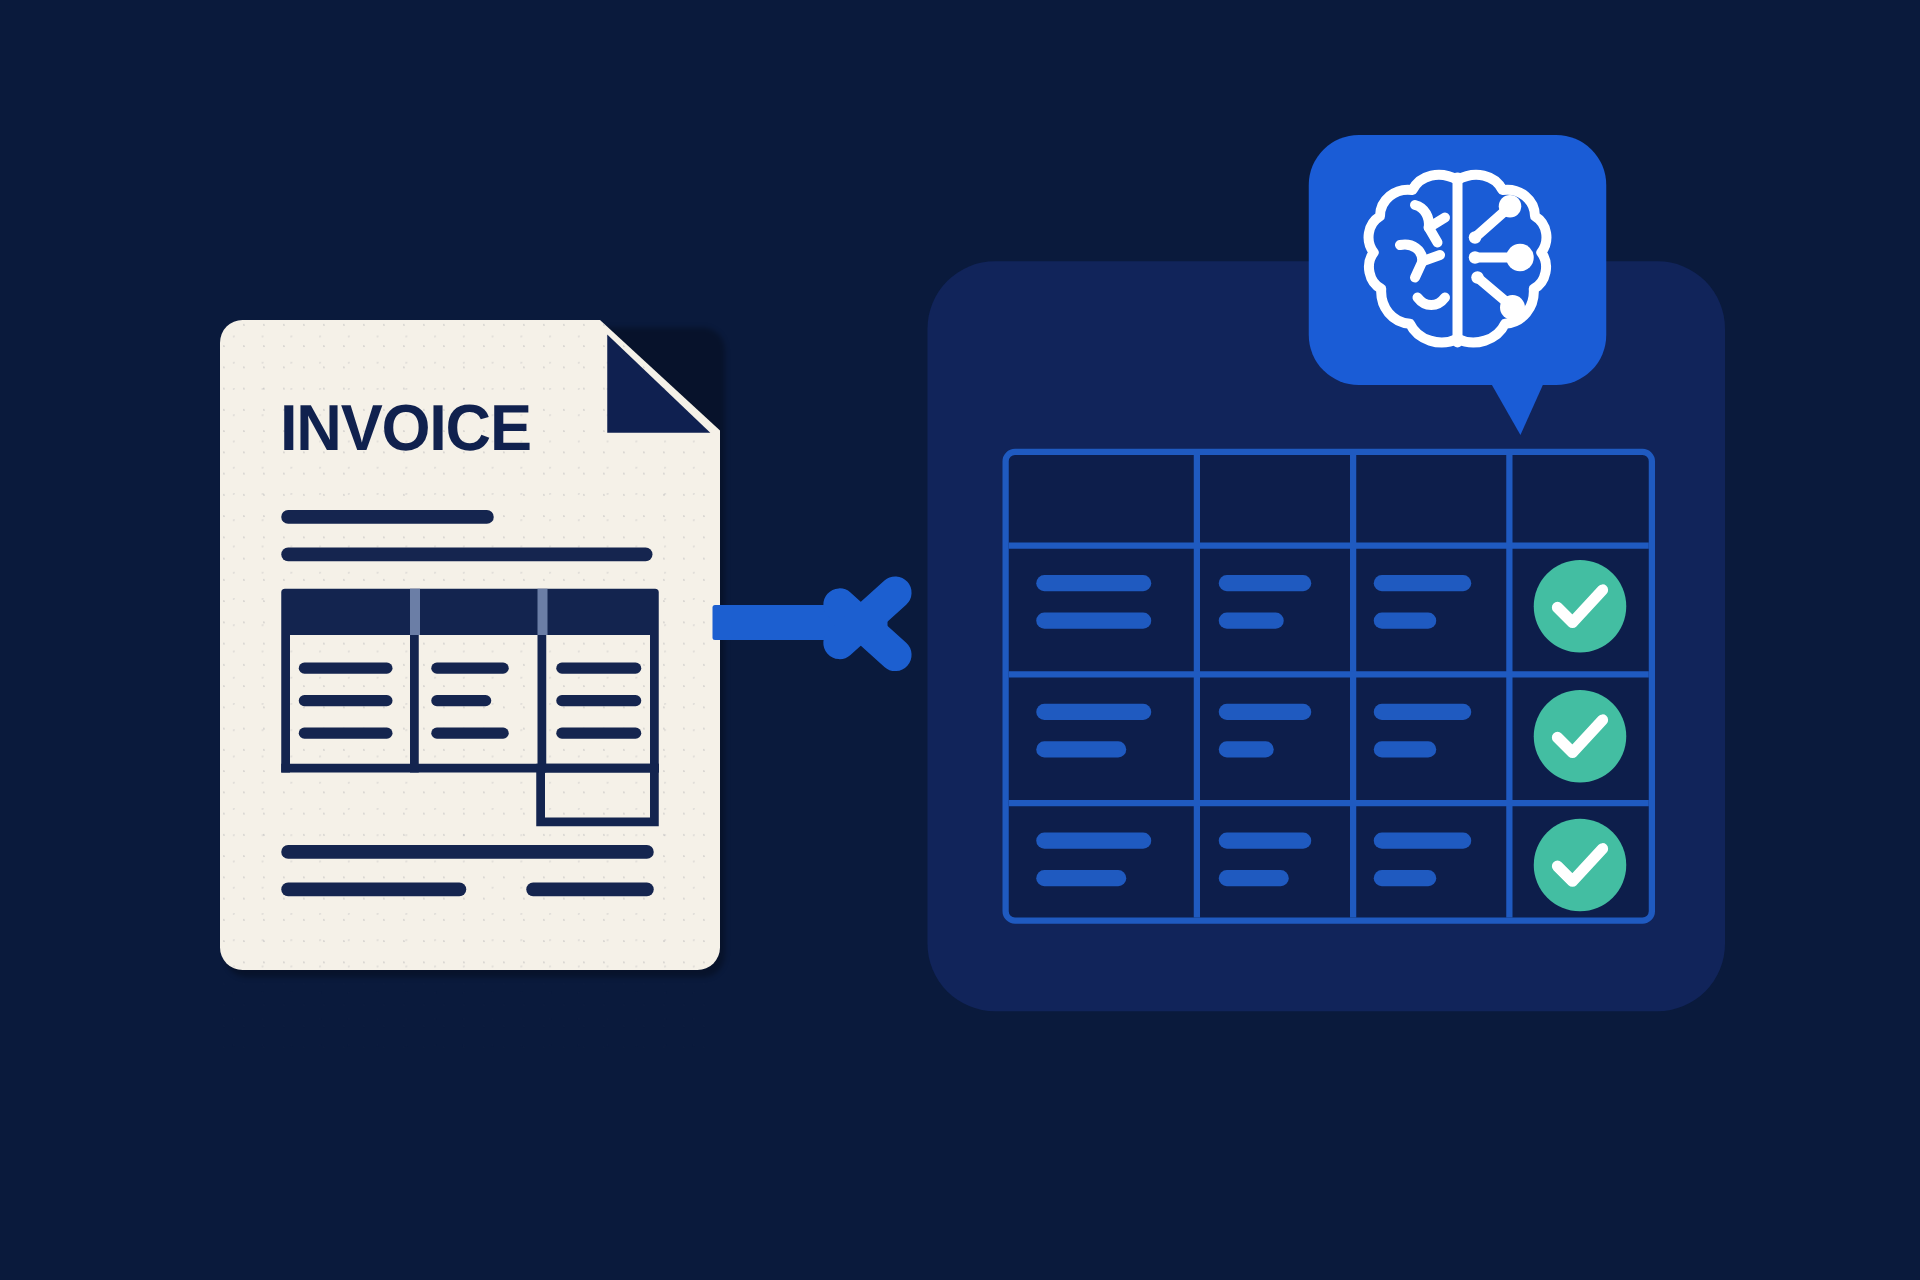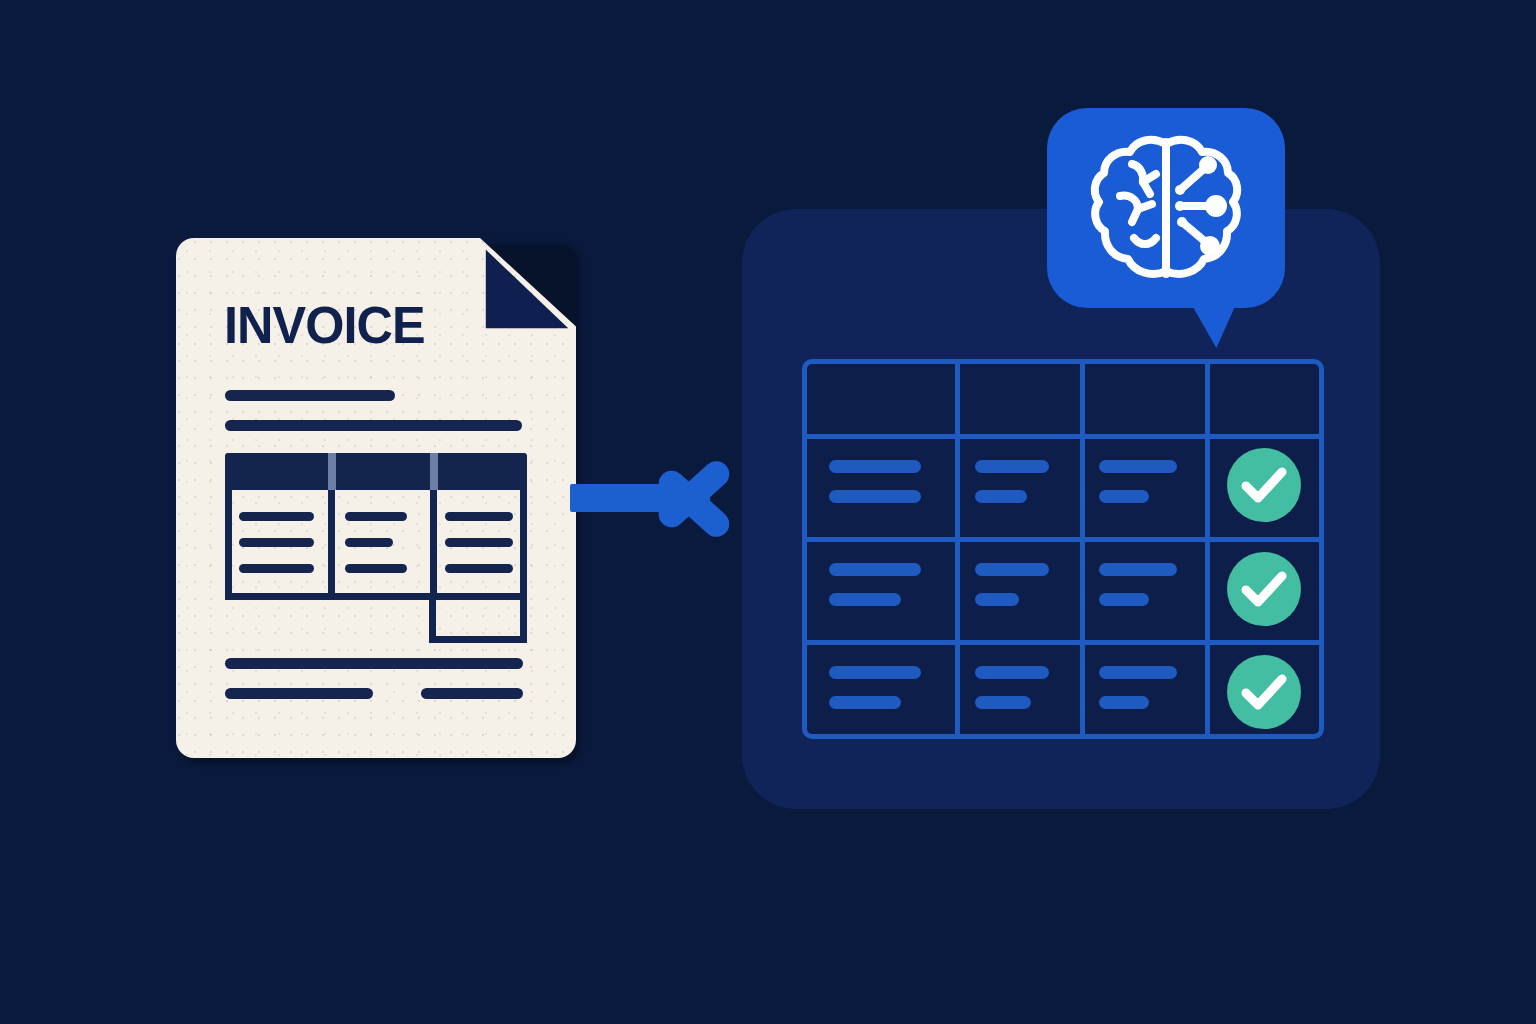--- a/index.html
+++ b/index.html
@@ -17,21 +17,21 @@
     position: relative;
     width: 1536px;
     height: 1024px;
     background: #0a1a3c;
   }
 
   
   #invoice-doc {
     position: absolute;
     left: 176px;
-    top: 238px;
+    top: 256px;
     width: 400px;
     height: 596px;
   }
   .doc-shadow {
     position: absolute;
     left: 4px;
     top: 6px;
     width: 400px;
     height: 520px;
     background: rgba(0,0,0,0.28);

